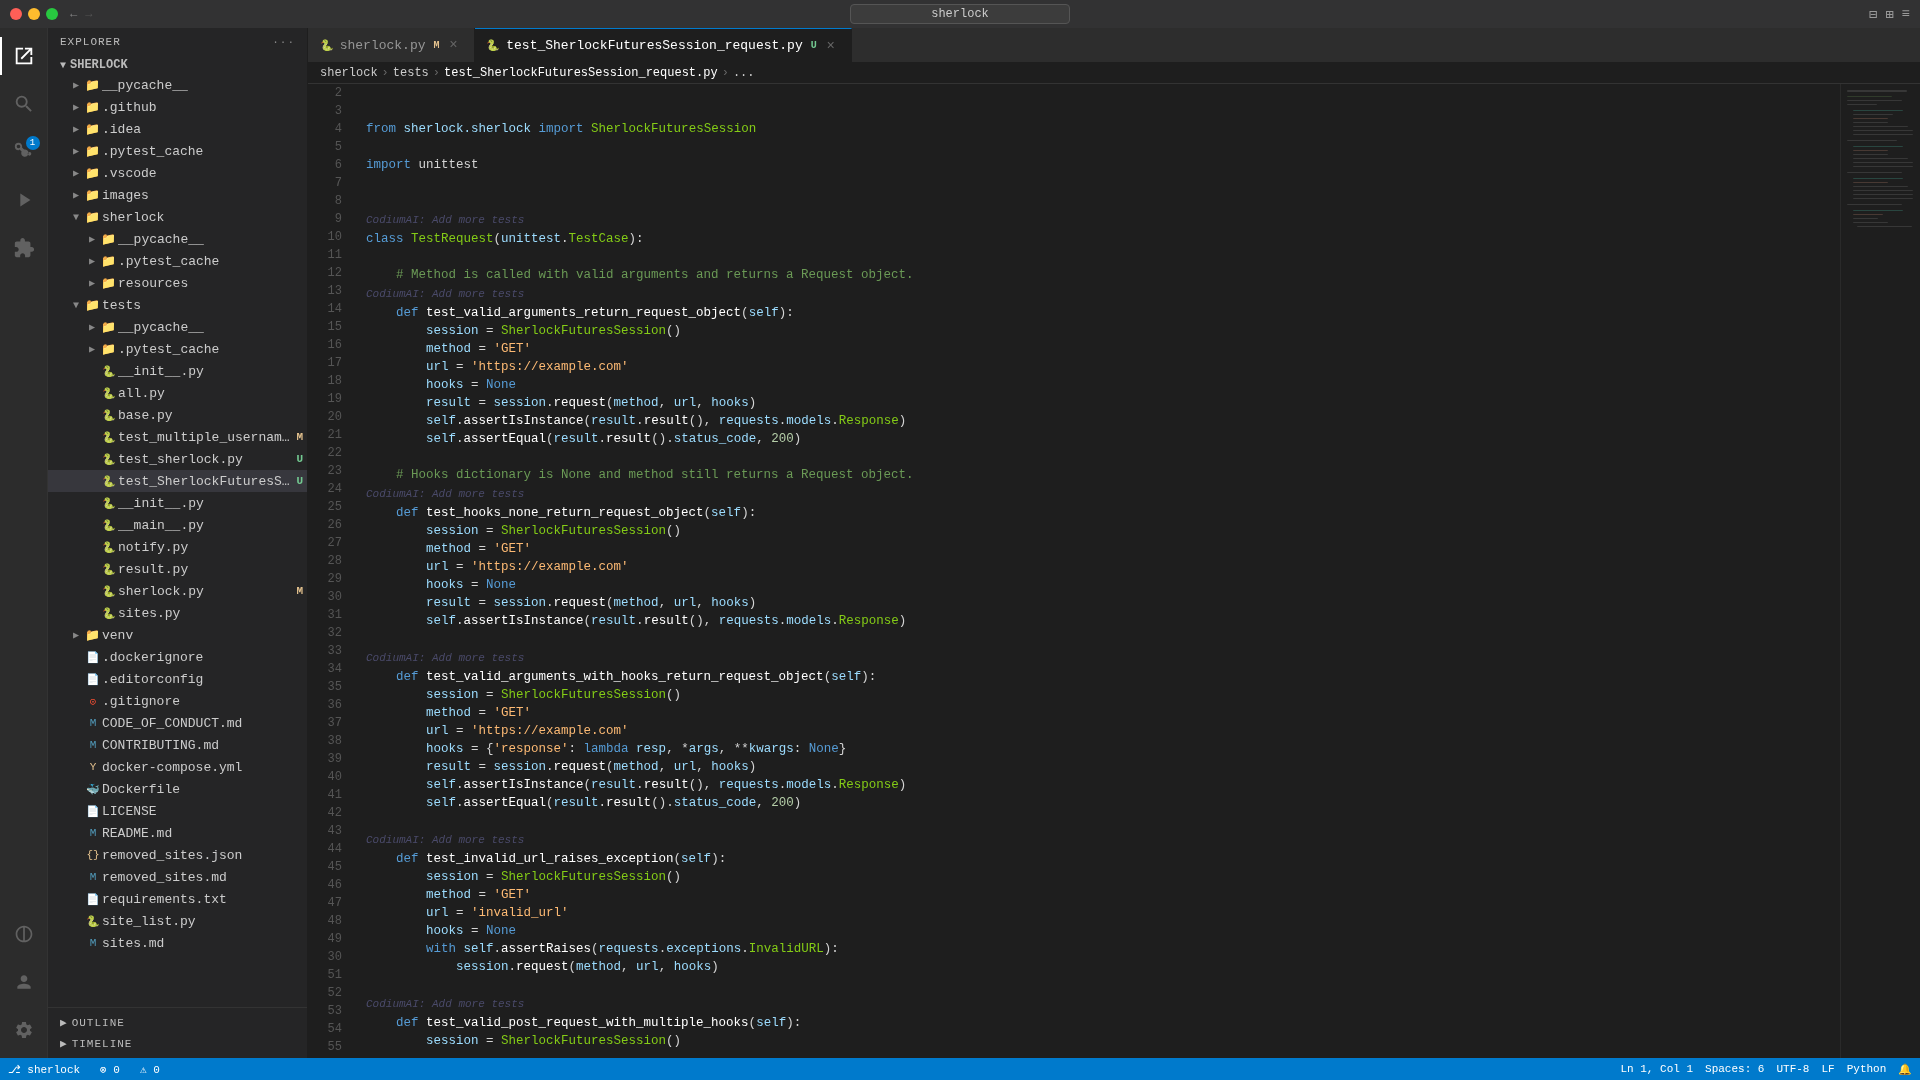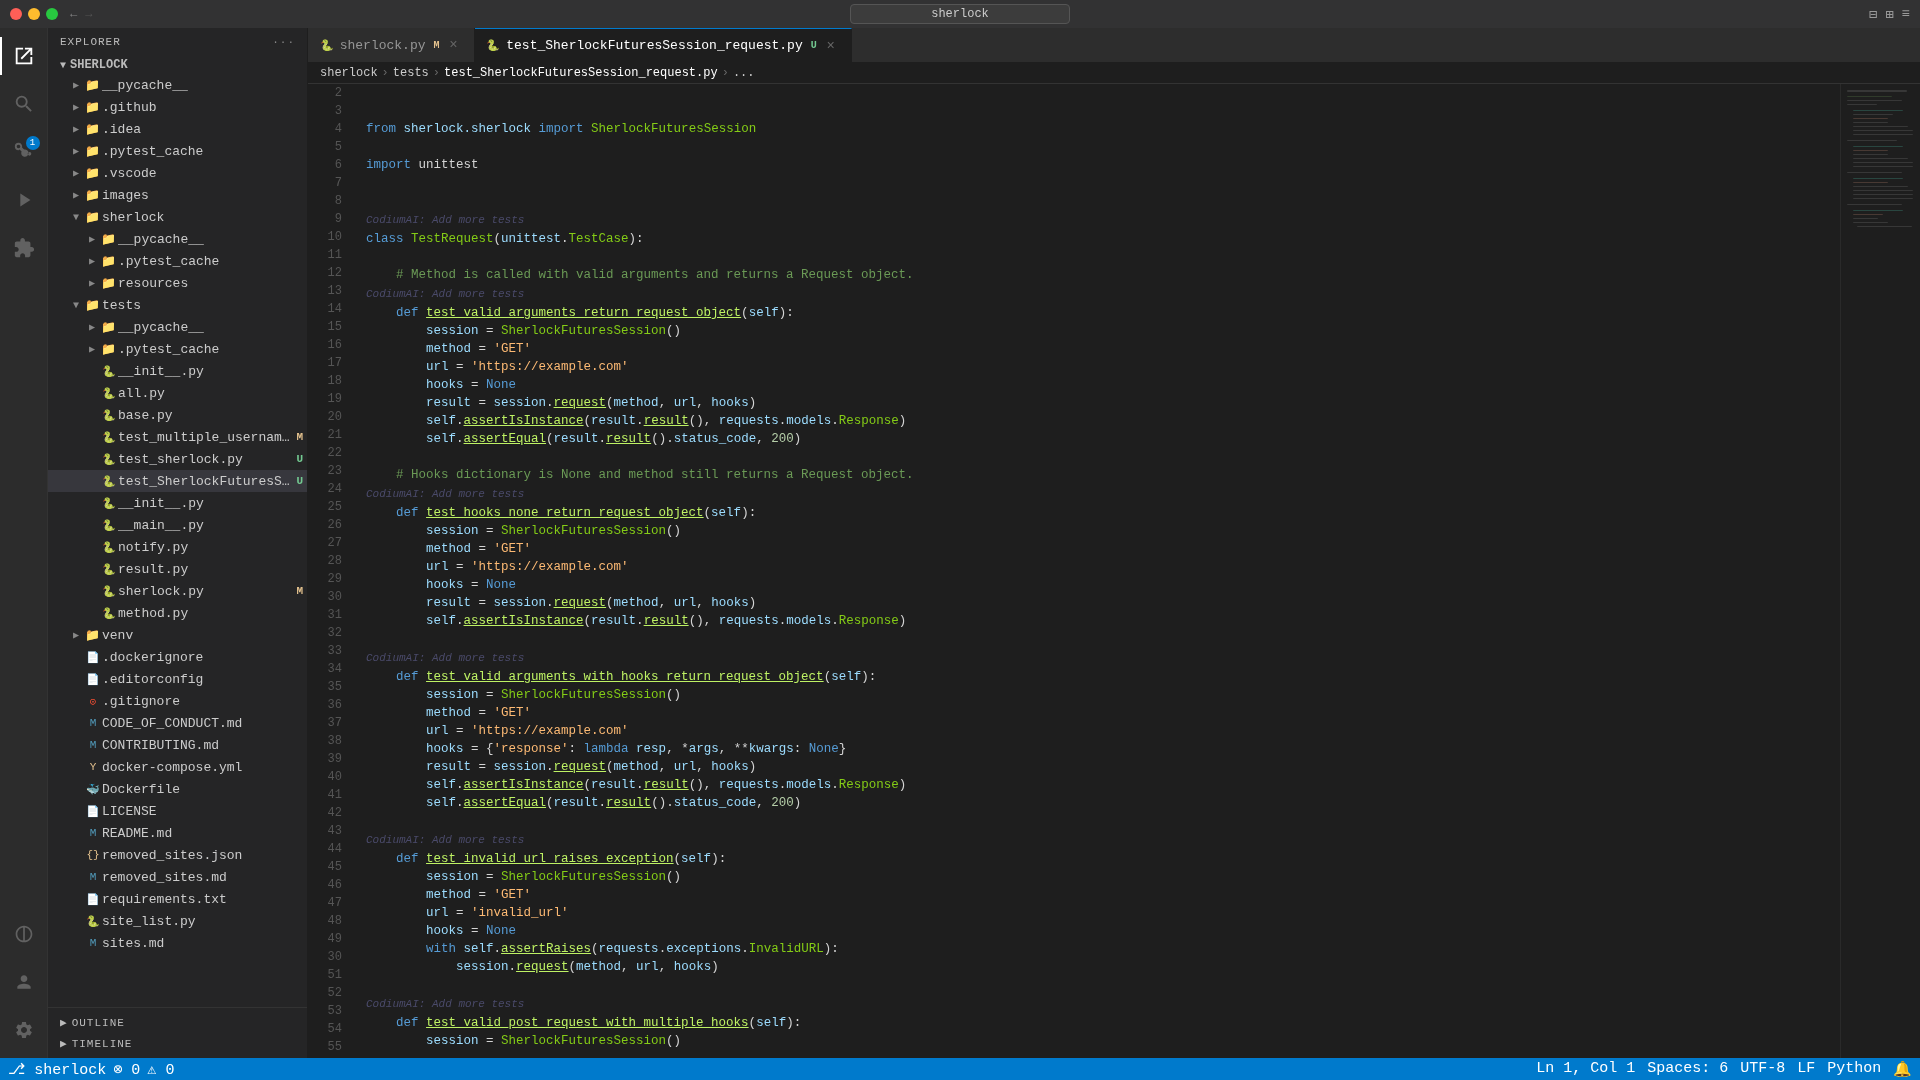--- a/index.html
+++ b/index.html
@@ -306,21 +306,21 @@
     .code-line {
       height: 18px;
       padding-left: 8px;
       white-space: pre;
       display: flex;
       align-items: center;
     }
 
     
     .kw { color: #569cd6; }
-    .fn { color: #bef264; text-decoration: underline; }
+    .fn { color: #ffffff; }
     .cls { color: #84cc16; }
     .str { color: #fdba74; }
     .cm { color: #6a9955; }
     .num { color: #b5cea8; }
     .var { color: #9cdcfe; }
     .pun { color: #d4d4d4; }
     .hint { color: #4a4a6a; font-style: italic; font-size: 11px; }
 
     
     .minimap {
@@ -332,23 +332,23 @@
       opacity: 0.6;
     }
 
     
     .status-bar {
       background: #007acc;
       height: 22px;
       display: flex;
       align-items: center;
       padding: 0 8px;
-      font-size: 15px;
+      font-size: 11px;
       color: white;
-      gap: 7px;
+      gap: 20px;
       flex-shrink: 0;
     }
     .status-bar .status-right {
       margin-left: auto;
       display: flex;
       gap: 12px;
     }
   </style>
 </head>
 <body>
@@ -554,21 +554,21 @@
       </div>
       <div class="tree-item" style="padding-left:36px;">
         <span class="arrow" style="width:16px;"></span>
         <span class="file-icon" style="color:#569cd6;font-size:11px;">🐍</span>
         <span class="item-label">sherlock.py</span>
         <span class="item-badge badge-m">M</span>
       </div>
       <div class="tree-item" style="padding-left:36px;">
         <span class="arrow" style="width:16px;"></span>
         <span class="file-icon" style="color:#569cd6;font-size:11px;">🐍</span>
-        <span class="item-label">method.py</span>
+        <span class="item-label">sites.py</span>
       </div>
       <div class="tree-item" style="padding-left:20px;">
         <span class="arrow">▶</span>
         <span class="file-icon icon-folder">📁</span>
         <span class="item-label">venv</span>
       </div>
       <div class="tree-item" style="padding-left:20px;">
         <span class="arrow" style="width:16px;"></span>
         <span class="file-icon" style="font-size:11px;">📄</span>
         <span class="item-label">.dockerignore</span>

